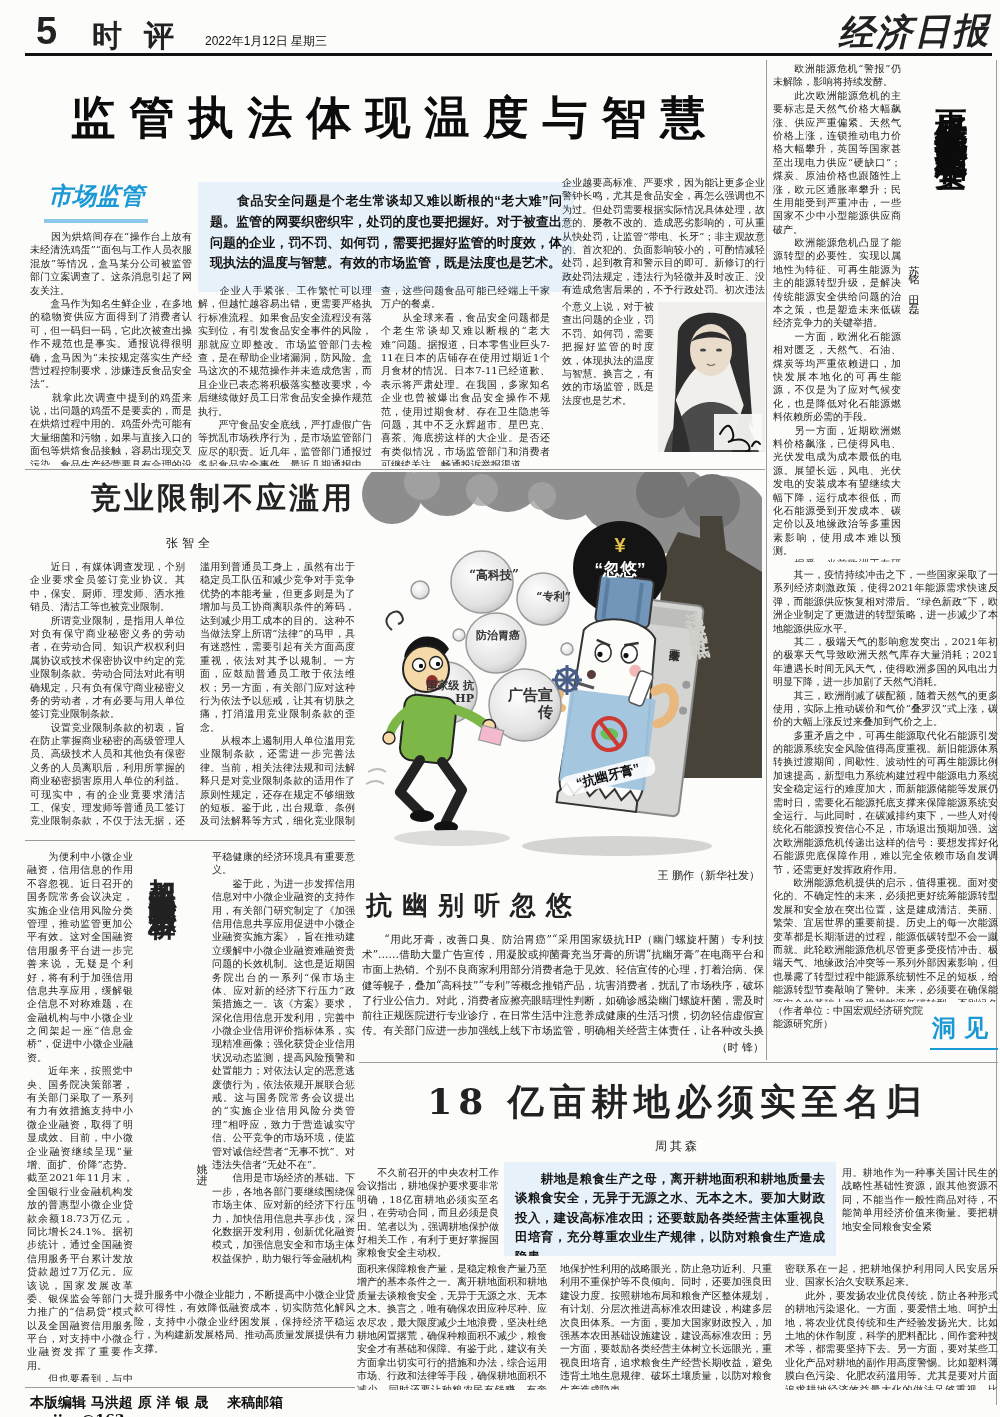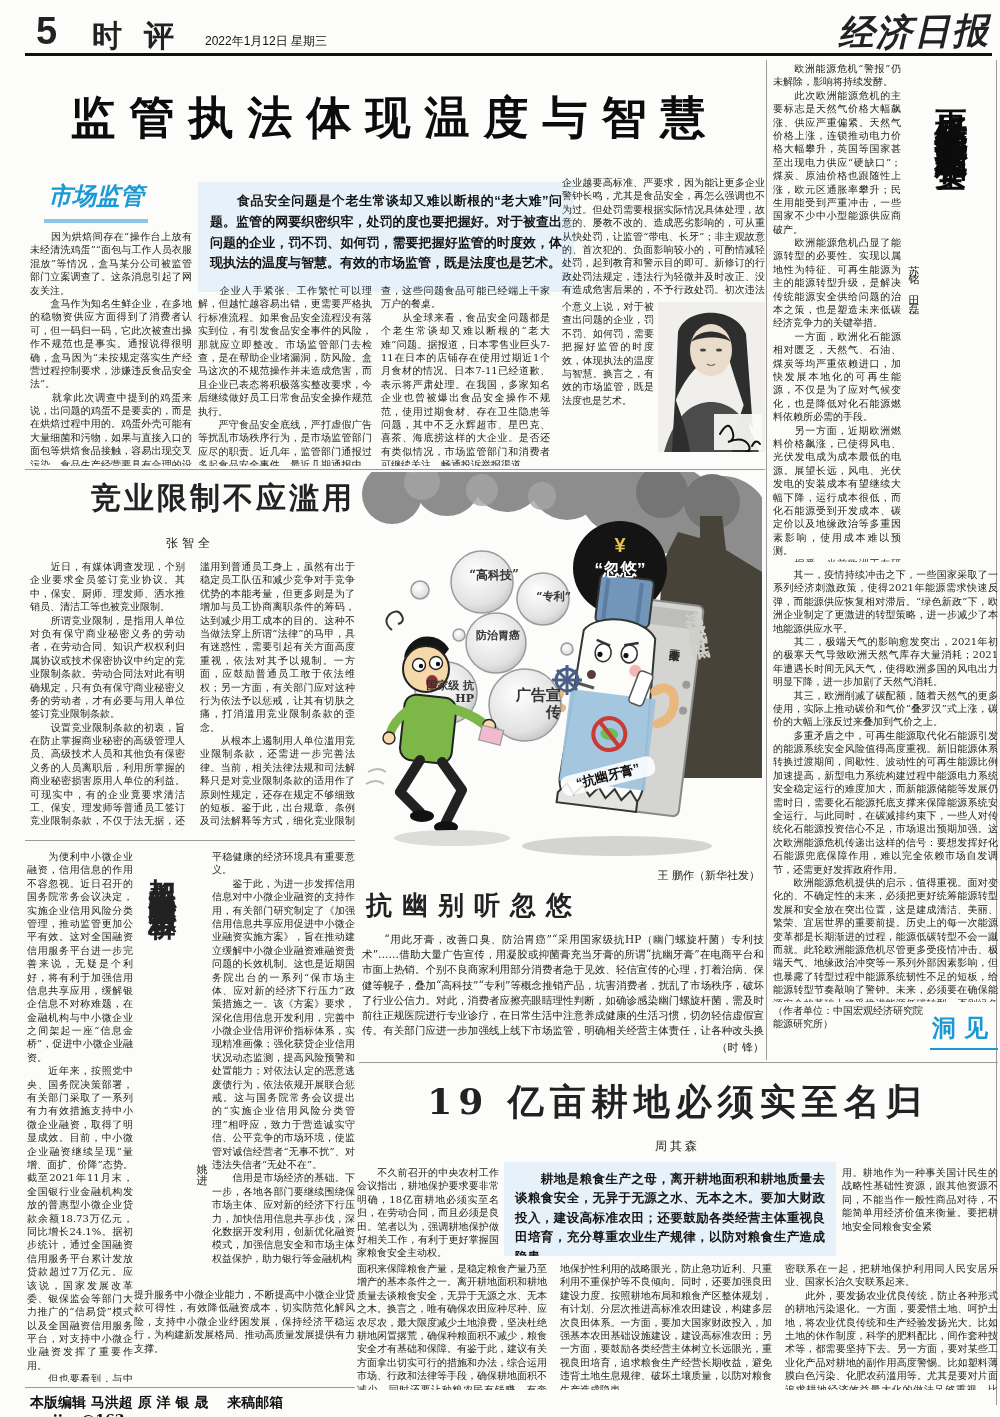--- a/index.html
+++ b/index.html
@@ -264,34 +264,34 @@
 
       <ellipse cx="90" cy="366" rx="58" ry="8" fill="#dcdcda"></ellipse>
       <ellipse cx="255" cy="374" rx="95" ry="10" fill="#d4d4d2"></ellipse>
       <path d="M6,300 q10,-6 18,0 M4,312 q10,-6 18,0" stroke="#bbb" stroke-width="2" fill="none"></path>
     </svg>
     
     <div class="bubble-label" style="left:83px;top:97px;width:74px;font-size:12px;">“高科技”</div>
     <div class="bubble-label" style="left:153px;top:119px;width:56px;">“专利”</div>
     <div class="bubble-label" style="left:110px;top:158px;width:48px;">防治胃癌</div>
     <div class="bubble-label" style="left:56px;top:208px;width:56px;">国家级 抗HP</div>
-    <div class="bubble-label" style="left:135px;top:215px;width:56px;font-size:15px;margin-left:8px;">广告宣传</div>
+    <div class="bubble-label" style="left:135px;top:215px;width:56px;font-size:15px;">广告宣传</div>
   </div>
   <div class="abs sans" id="hood-yen">¥</div>
   <div class="abs sans" id="hood-label">“忽悠”</div>
   <div class="abs vert sans" id="cost-label">违法成本过低</div>
   <div class="abs vert" id="merchant-label">某些不法商家</div>
   <div class="abs sans" id="tube-label">“抗幽牙膏”</div>
   <div class="abs" id="cartoon-credit">王 鹏作（新华社发）</div>
 
   <div class="abs" id="hp-headline">抗幽别听忽悠</div>
   <div class="abs bt" id="hp-body">　　“用此牙膏，改善口臭、防治胃癌”“采用国家级抗HP（幽门螺旋杆菌）专利技术”……借助大量广告宣传，用凝胶或抑菌膏充当牙膏的所谓“抗幽牙膏”在电商平台和市面上热销。个别不良商家利用部分消费者急于见效、轻信宣传的心理，打着治病、保健等幌子，叠加“高科技”“专利”等概念推销产品，坑害消费者，扰乱了市场秩序，破坏了行业公信力。对此，消费者应擦亮眼睛理性判断，如确诊感染幽门螺旋杆菌，需及时前往正规医院进行专业诊疗，在日常生活中注意养成健康的生活习惯，切勿轻信虚假宣传。有关部门应进一步加强线上线下市场监管，明确相关经营主体责任，让各种改头换面的违法违规产品无处藏身。</div>
   <div class="abs" id="hp-byline">（时 锋）</div>
 
-  <div class="abs" id="farm-headline">19 亿亩耕地必须实至名归</div>
+  <div class="abs" id="farm-headline">18 亿亩耕地必须实至名归</div>
   <div class="abs" id="farm-author">周其森</div>
   <div class="abs bt" id="farm-col1a">　　不久前召开的中央农村工作会议指出，耕地保护要求要非常明确，18亿亩耕地必须实至名归，在劳动合同，而且必须是良田。笔者以为，强调耕地保护做好相关工作，有利于更好掌握国家粮食安全主动权。
 　　耕地是粮食生产之母，以保障耕地</div>
   <div class="abs sans" id="farm-summary">　　耕地是粮食生产之母，离开耕地面积和耕地质量去谈粮食安全，无异于无源之水、无本之木。要加大财政投入，建设高标准农田；还要鼓励各类经营主体重视良田培育，充分尊重农业生产规律，以防对粮食生产造成隐患。</div>
   <div class="abs bt" id="farm-col3a">用。耕地作为一种事关国计民生的战略性基础性资源，跟其他资源不同，不能当作一般性商品对待，不能简单用经济价值来衡量。要把耕地安全同粮食安全紧</div>
   <div class="abs bt" id="farm-col1b">面积来保障粮食产量，是稳定粮食产量乃至增产的基本条件之一。离开耕地面积和耕地质量去谈粮食安全，无异于无源之水、无本之木。换言之，唯有确保农田应种尽种、应农尽农，最大限度减少土地浪费，坚决杜绝耕地闲置撂荒，确保种粮面积不减少，粮食安全才有基础和保障。有鉴于此，建议有关方面拿出切实可行的措施和办法，综合运用市场、行政和法律等手段，确保耕地面积不减少，同时还要让种粮农民有钱赚、有奔头。
 　　农田必须是良田。要确保耕地质量，在耕地面积不减的前提下，保护土地生产能力不受损，千方百计实现耕地稳定永续利用。保护好耕地，就要用“长牙齿”的硬措施，坚决杜绝一切毁地伤田害农现象，并树立耕</div>
   <div class="abs bt" id="farm-col2">地保护性利用的战略眼光，防止急功近利、只重利用不重保护等不良倾向。同时，还要加强良田建设力度。按照耕地布局和粮食产区整体规划，有计划、分层次推进高标准农田建设，构建多层次良田体系。一方面，要加大国家财政投入，加强基本农田基础设施建设，建设高标准农田；另一方面，要鼓励各类经营主体树立长远眼光，重视良田培育，追求粮食生产经营长期收益，避免违背土地生息规律、破坏土壤质量，以防对粮食生产造成隐患。
 　　同时，要坚决遏制耕地非农化、非粮化倾向。近年来，个别地方存在农田非农化、耕地非粮化问题。遏制这种现象，就要正确认识耕地的多元价值和特殊作</div>
   <div class="abs bt" id="farm-col3b">密联系在一起，把耕地保护利用同人民安居乐业、国家长治久安联系起来。

